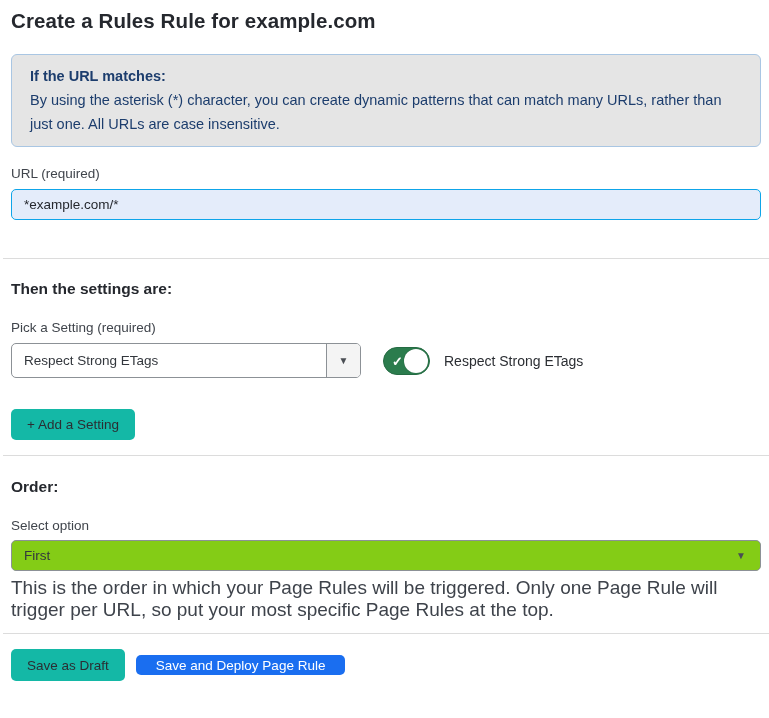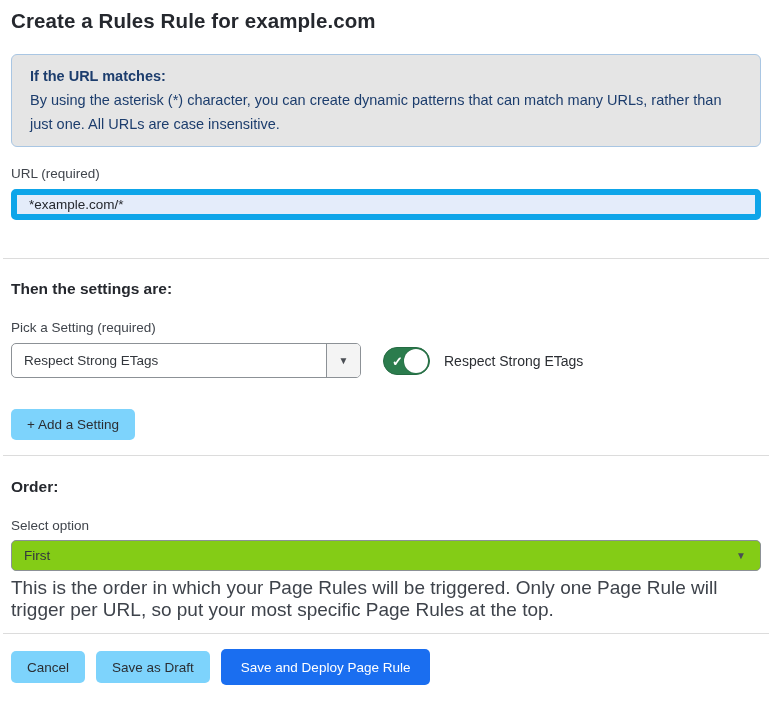--- a/index.html
+++ b/index.html
@@ -39,21 +39,21 @@
     color: #40454c;
     line-height: 17px;
   }
 
   .url-input {
     display: block;
     margin-top: 7px;
     width: 750px;
     height: 31px;
     background: #e4ecfa;
-    border: 6px solid #0ea5e9;
+    border: 1px solid #0ea5e9;
     border-radius: 5px;
     padding: 0 12px;
     font-family: "Liberation Sans", sans-serif;
     font-size: 13.5px;
     color: #25282e;
   }
 
   hr.divider {
     border: none;
     border-top: 1px solid #dcdcdc;
@@ -146,30 +146,30 @@
 
   button {
     font-family: "Liberation Sans", sans-serif;
     border: none;
     border-radius: 5px;
     font-size: 13.5px;
     height: 31px;
     cursor: pointer;
   }
   .gray-btn {
-    background: #7dd3fc;
+    background: #14b8a6;
     color: #2b2e33;
     padding: 0 16px;
   }
   .add-btn { margin-top: 31px; }
   .blue-btn {
     background: #1a6ef0;
     color: #ffffff;
     padding: 0 20px;
-    height: 36px;
+    height: 20px;
   }
 
   .order-select {
     position: relative;
     margin-top: 6px;
     width: 750px;
     height: 31px;
     border: 1px solid #8c9196;
     border-radius: 5px;
     background: #84cc16;
@@ -247,18 +247,17 @@
   <div class="order-select">
     <span>First</span>
     <span class="arrow">▼</span>
   </div>
 
   <p class="help-text">This is the order in which your Page Rules will be triggered. Only one Page Rule will trigger per URL, so put your most specific Page Rules at the top.</p>
 
   <hr class="divider d3">
 
   <div class="actions">
-    <button class="gray-btn">Cancel</button>
     <button class="gray-btn">Save as Draft</button>
     <button class="blue-btn">Save and Deploy Page Rule</button>
   </div>
 
 </div>
 
 </body></html>

